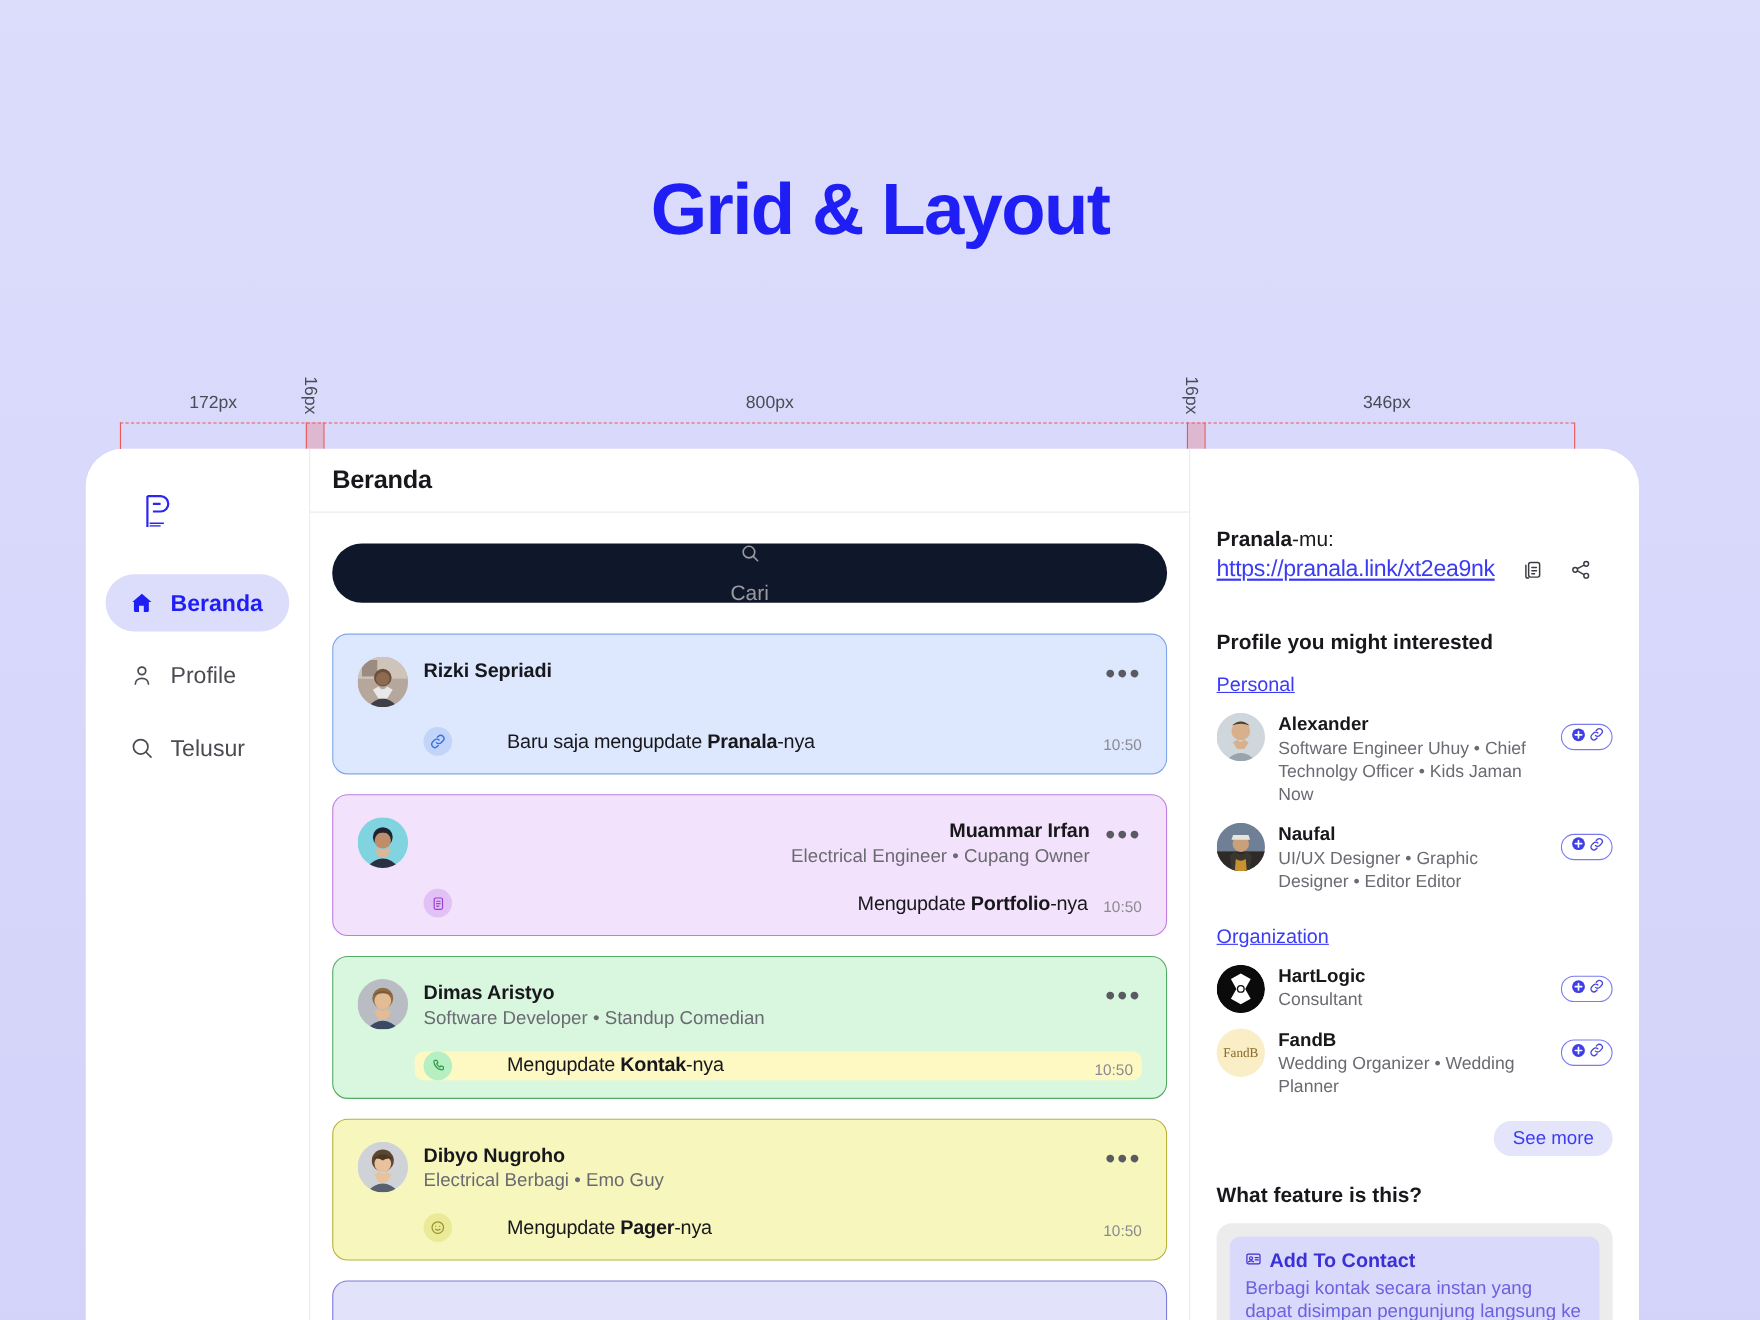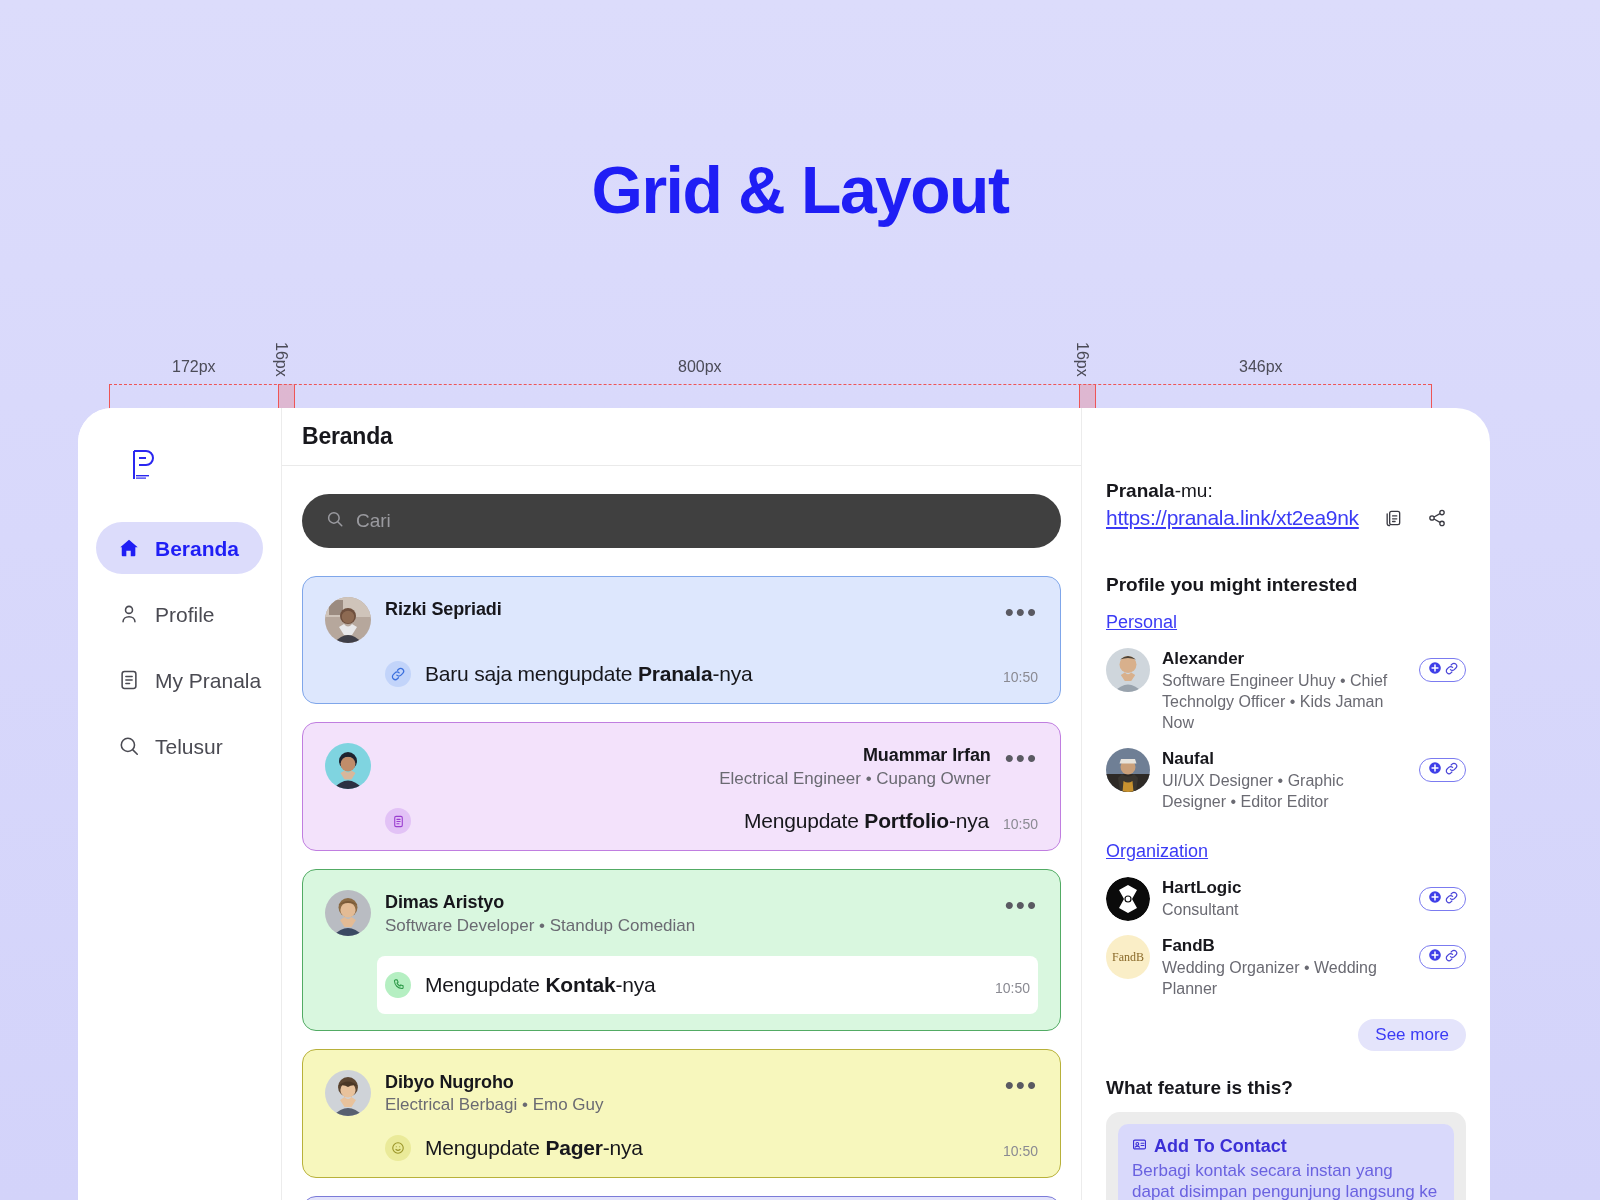--- a/index.html
+++ b/index.html
@@ -122,27 +122,28 @@
     color: #17171c;
     letter-spacing: -0.2px;
   }
   .feed {
     flex: 1;
     padding: 28px 20px 0 20px;
     overflow: hidden;
   }
   .search-bar {
     height: 54px;
-    background: #404040;
+    background: #0f172a;
     border-radius: 27px;
     display: flex;
     align-items: center;
     gap: 12px;
     padding: 0 24px;
     margin-bottom: 28px;
+    flex-direction: column;
   }
   .search-bar .ph {
     font-size: 19px;
     color: #9a9a9f;
   }
 
   .post-card {
     border-radius: 14px;
     border: 1px solid;
     padding: 20px 22px 16px 22px;
@@ -188,24 +189,25 @@
   }
   .act-icon {
     width: 26px; height: 26px;
     border-radius: 50%;
     display: inline-flex;
     align-items: center;
     justify-content: center;
     flex: 0 0 26px;
   }
   .act-text {
-    font-size: 21px;
+    font-size: 18px;
     color: #17171c;
     flex: 1;
     letter-spacing: -0.2px;
+    margin-left: 36px;
   }
   .act-text b { font-weight: 700; }
   .post-time {
     font-size: 14px;
     color: #8a8a92;
     align-self: flex-end;
     padding-bottom: 2px;
   }
 
   
@@ -389,29 +391,20 @@
       <div class="nav-item">
         <span class="nav-icon">
           <svg width="22" height="22" viewBox="0 0 24 24" fill="none" stroke="#4a4a52" stroke-width="1.7">
               <circle cx="12" cy="7.5" r="3.8"></circle>
               <path d="M5.5 20.5c0-3.4 2.9-5.6 6.5-5.6s6.5 2.2 6.5 5.6" stroke-linecap="round"></path>
             </svg>
         </span>
         <span class="nav-label">Profile</span>
       </div>
 
-      <div class="nav-item">
-        <span class="nav-icon">
-          <svg width="22" height="22" viewBox="0 0 24 24" fill="none" stroke="#4a4a52" stroke-width="1.7">
-              <rect x="4.5" y="2.8" width="15" height="18.4" rx="2.6"></rect>
-              <path d="M8.6 8.2h6.8M8.6 12h6.8M8.6 15.8h4" stroke-linecap="round"></path>
-            </svg>
-        </span>
-        <span class="nav-label">My Pranala</span>
-      </div>
 
       <div class="nav-item">
         <span class="nav-icon">
           <svg width="22" height="22" viewBox="0 0 24 24" fill="none" stroke="#4a4a52" stroke-width="1.7">
               <circle cx="10.8" cy="10.8" r="7.2"></circle>
               <path d="M16.2 16.2 L21 21" stroke-linecap="round"></path>
             </svg>
         </span>
         <span class="nav-label">Telusur</span>
       </div>
@@ -505,21 +498,21 @@
                 <path d="M8 46 q15-16 30 0Z" fill="#3b4a63"></path>
                 <path d="M19.5 27 q3.5 4 7 0 l4.5 3 -4.5 7h-7l-4.5-7Z" fill="#e3bb95"></path>
               </svg>
           </div>
           <div class="post-names">
             <div class="post-name">Dimas Aristyo</div>
             <div class="post-role">Software Developer • Standup Comedian</div>
           </div>
           <div class="more-dots">•••</div>
         </div>
-        <div class="post-action" style="background:#ffffff; border-radius:8px; padding:16px 8px; margin-left:52px;">
+        <div class="post-action" style="background:#fef9c3; border-radius:8px; padding:0 8px; margin-left:52px;">
           <span class="act-icon" style="background:#b5efc2;">
             <svg width="13" height="13" viewBox="0 0 24 24" fill="none" stroke="#2e9a49" stroke-width="2">
                 <path d="M6.5 3.5h3l1.8 4.3-2.2 1.6a12 12 0 0 0 5.5 5.5l1.6-2.2 4.3 1.8v3a2 2 0 0 1-2.2 2C10.8 19 5 13.2 4.5 5.7a2 2 0 0 1 2-2.2Z" stroke-linejoin="round"></path>
               </svg>
           </span>
           <span class="act-text"><span>Mengupdate </span><b>Kontak</b><span>-nya</span></span>
           <span class="post-time">10:50</span>
         </div>
       </div>
 

